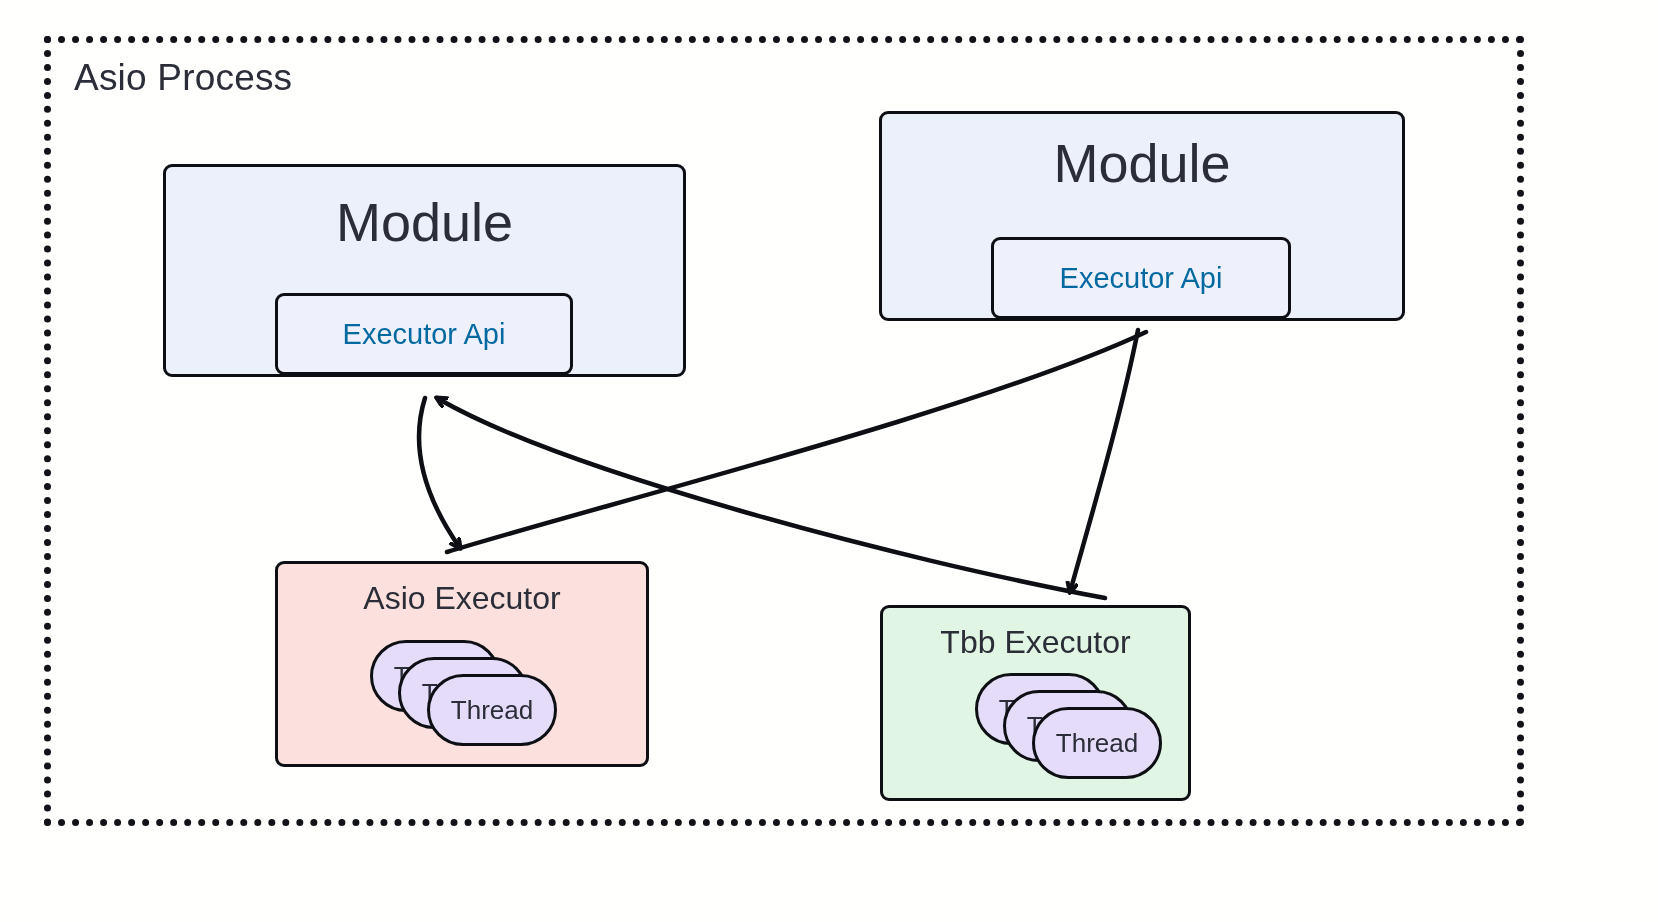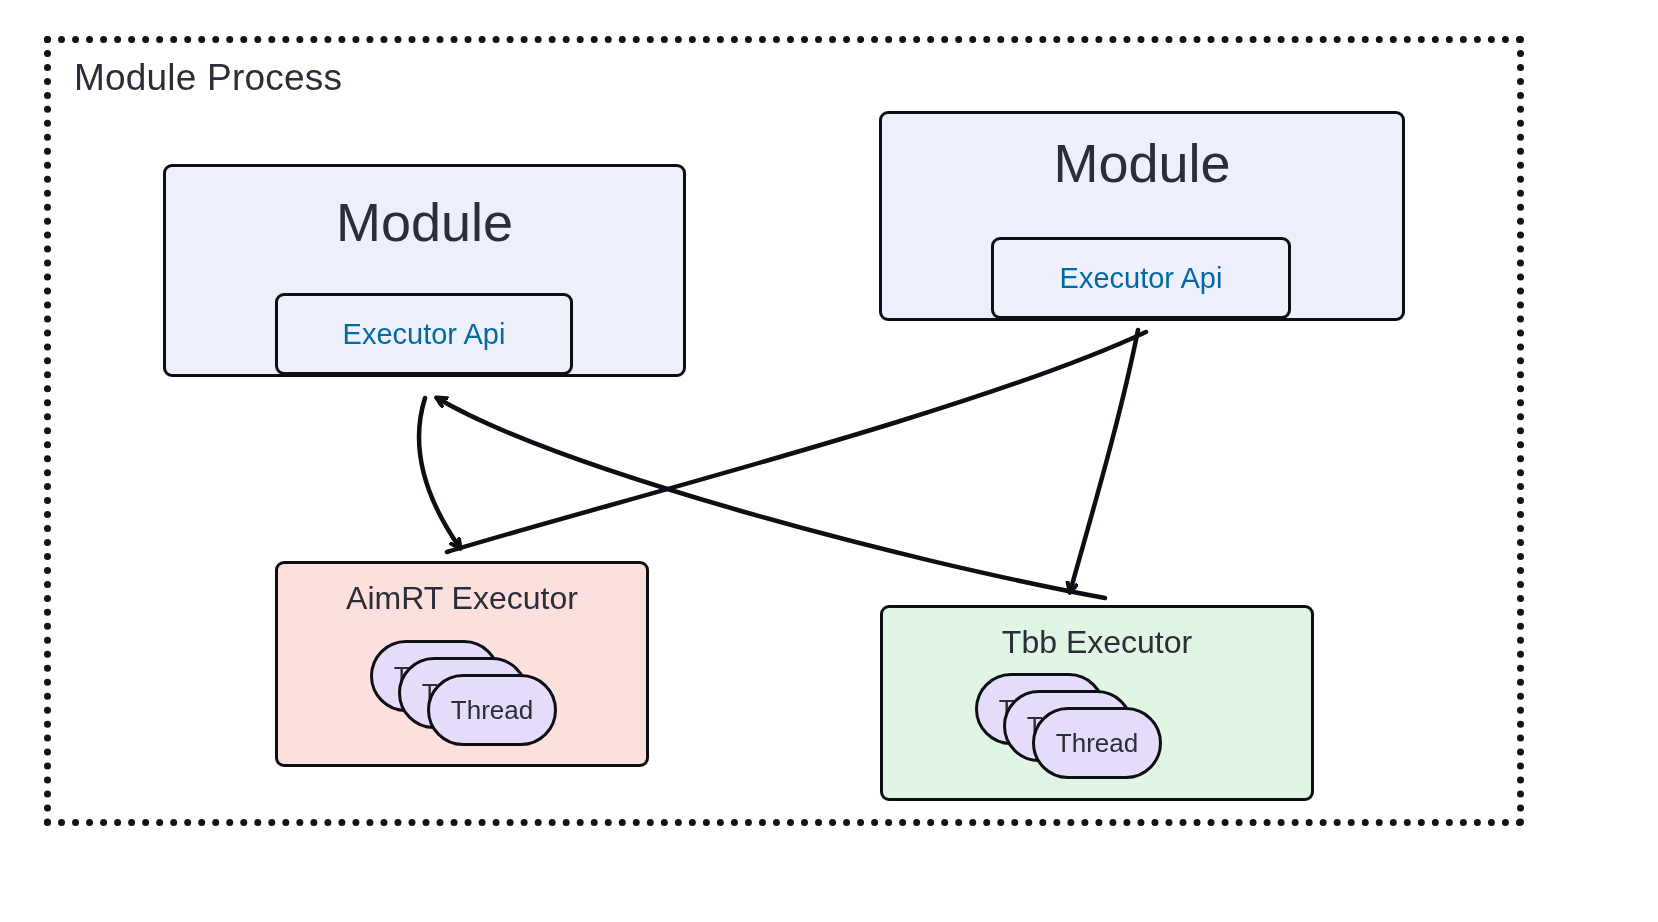--- a/index.html
+++ b/index.html
@@ -122,21 +122,21 @@
   #asio-executor {
     left: 275px;
     top: 561px;
     width: 374px;
     height: 206px;
     background: #fce0dd;
   }
   #tbb-executor {
     left: 880px;
     top: 605px;
-    width: 434px;
+    width: 311px;
     height: 196px;
     background: #e0f5e3;
   }
 
   
   .thread-stack {
     position: absolute;
     width: 190px;
     height: 108px;
   }
@@ -172,21 +172,21 @@
     pointer-events: none;
     overflow: visible;
   }
 </style>
 </head>
 <body>
 
 <div id="canvas">
 
   <div class="process-box"></div>
-  <div class="process-title">Module Process</div>
+  <div class="process-title">Asio Process</div>
 
   <svg id="arrows" viewBox="0 0 1658 922" xmlns="http://www.w3.org/2000/svg">
     <defs>
       <marker id="ah" markerWidth="14" markerHeight="14" refX="10" refY="6" orient="auto" markerUnits="userSpaceOnUse">
         <path d="M1,1 L11,6 L1,11" fill="none" stroke="#0d0f14" stroke-width="4" stroke-linecap="round" stroke-linejoin="round"></path>
       </marker>
     </defs>
 
     <path d="M 425,398 C 408,452 430,505 460,548" fill="none" stroke="#0d0f14" stroke-width="4.5" stroke-linecap="round" marker-end="url(#ah)"></path>
 
@@ -205,21 +205,21 @@
   </div>
 
   <div class="node module-box" id="module-right">
     <div class="node-title">Module</div>
   </div>
   <div class="api-box" id="api-right">
     <span>Executor Api</span>
   </div>
 
   <div class="node executor-box" id="asio-executor">
-    <div class="node-title">AimRT Executor</div>
+    <div class="node-title">Asio Executor</div>
   </div>
   <div class="thread-stack" id="asio-threads">
     <div class="thread-pill p1">
       <span>Thread</span>
     </div>
     <div class="thread-pill p2">
       <span>Thread</span>
     </div>
     <div class="thread-pill p3">
       <span>Thread</span>

